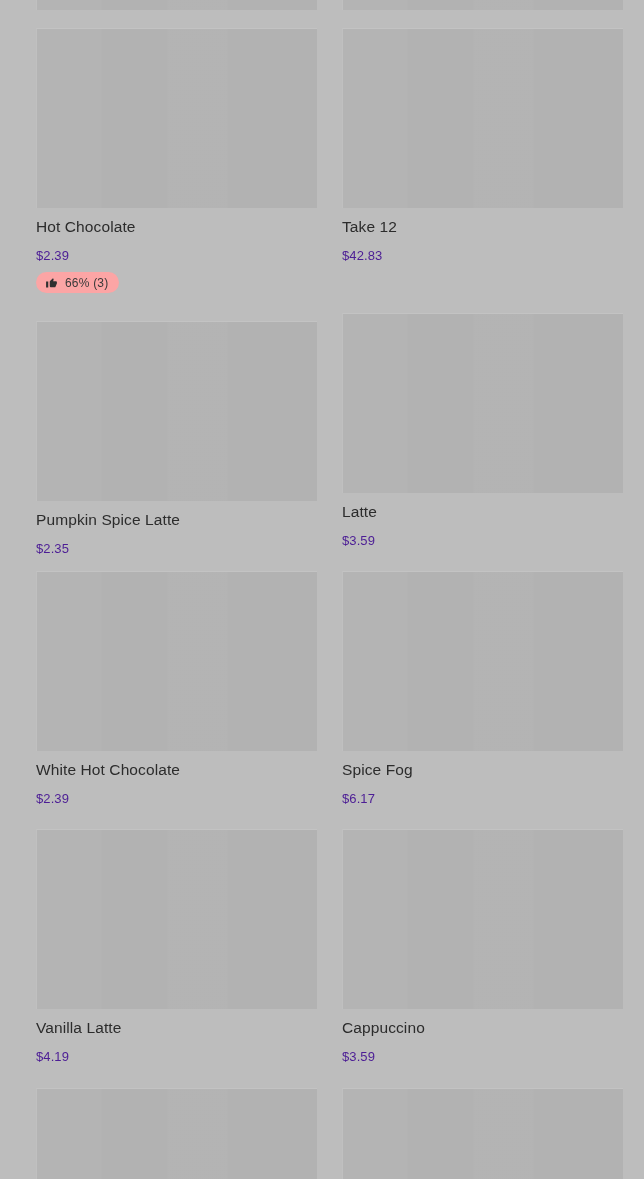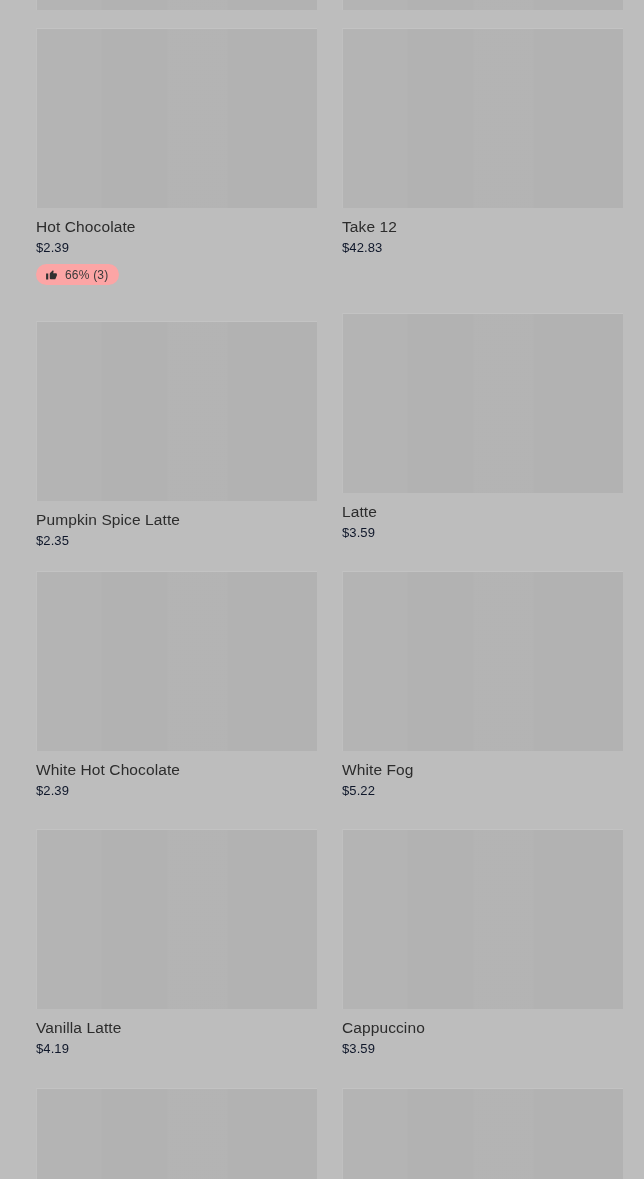--- a/index.html
+++ b/index.html
@@ -68,22 +68,22 @@
     line-height: 19px;
     color: #2c2c2c;
     font-weight: 400;
     letter-spacing: 0.1px;
     white-space: nowrap;
   }
 
   .card-price {
     font-size: 13px;
     line-height: 16px;
-    color: #0f172a;
-    margin-top: 4px;
+    color: #4c1d95;
+    margin-top: 12px;
     letter-spacing: 0.1px;
   }
 
   
   .rating-badge {
     display: inline-flex;
     align-items: center;
     gap: 7px;
     margin-top: 8px;
     padding: 4px 11px 4px 9px;
@@ -151,22 +151,22 @@
     <div class="card col-left" style="top: 571px;">
       <div class="card-image"></div>
       <div class="card-body">
         <div class="card-title">White Hot Chocolate</div>
         <div class="card-price">$2.39</div>
       </div>
     </div>
     <div class="card col-right" style="top: 571px;">
       <div class="card-image"></div>
       <div class="card-body">
-        <div class="card-title">White Fog</div>
-        <div class="card-price">$5.22</div>
+        <div class="card-title">Spice Fog</div>
+        <div class="card-price">$6.17</div>
       </div>
     </div>
     <div class="card col-left" style="top: 829px;">
       <div class="card-image"></div>
       <div class="card-body">
         <div class="card-title">Vanilla Latte</div>
         <div class="card-price">$4.19</div>
       </div>
     </div>
     <div class="card col-right" style="top: 829px;">

